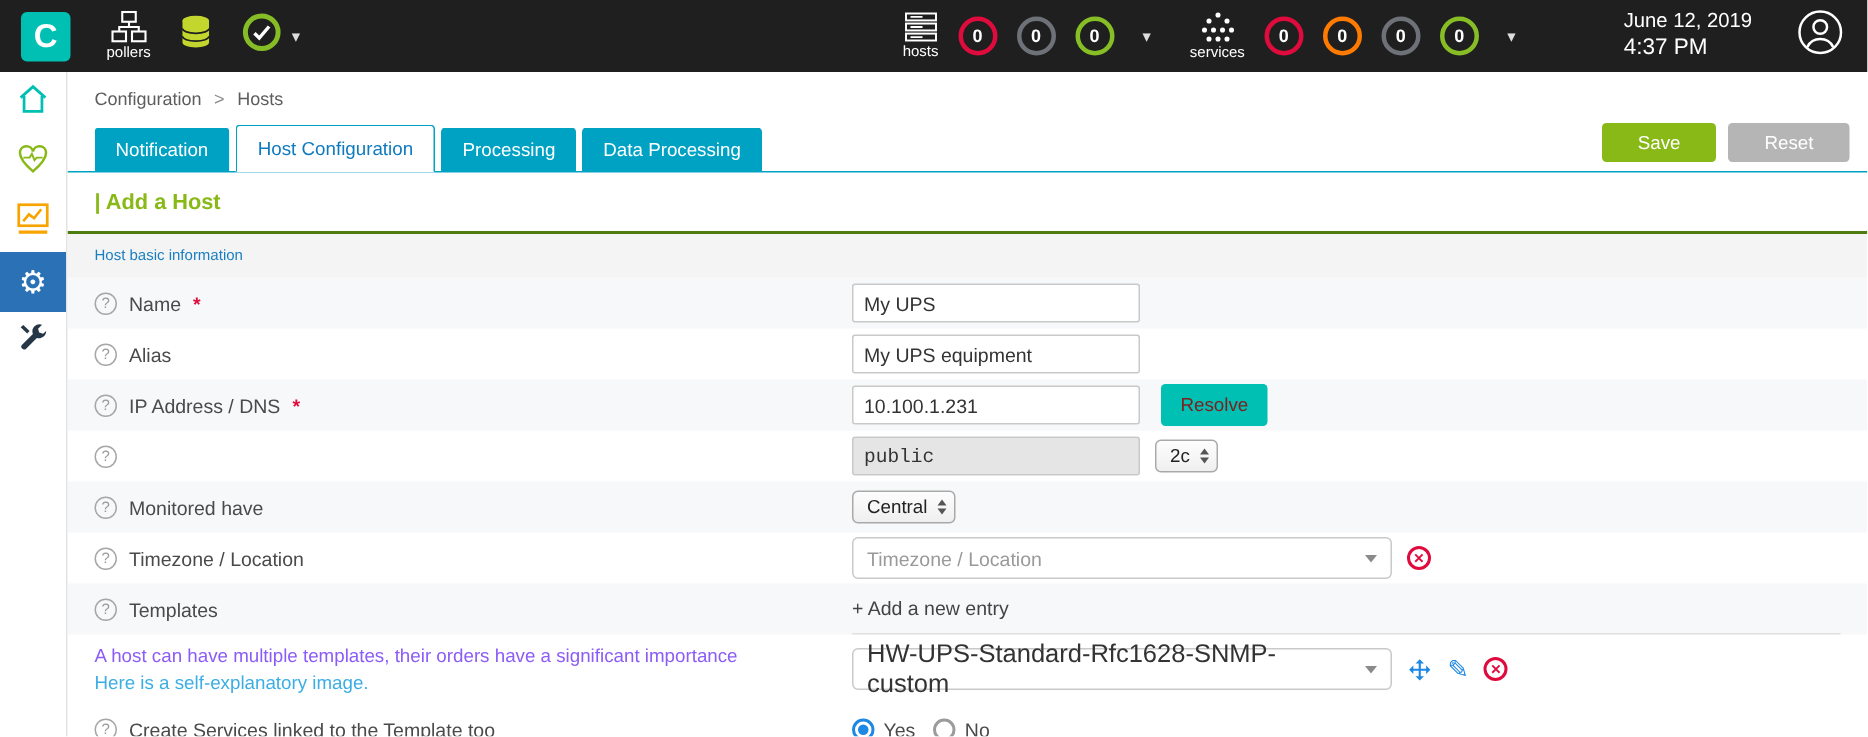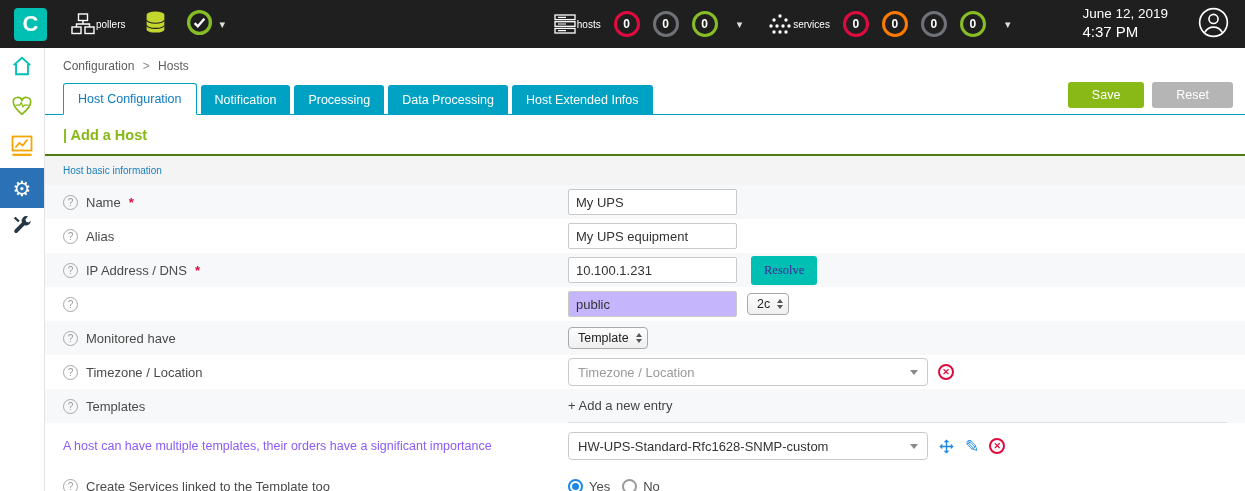--- a/index.html
+++ b/index.html
@@ -4,21 +4,21 @@
 <style>
   * { margin:0; padding:0; box-sizing:border-box; }
   html,body { width:1245px; height:491px; overflow:hidden; background:#fff;
     font-family:"Liberation Sans", sans-serif; color:#333; }
 
   
   .topbar { height:48px; background:#1f1f1f; display:flex; align-items:center; padding:0 10px; }
   .logo { width:33px; height:33px; background:#00bfb3; border-radius:4px; color:#fff;
     font-weight:bold; font-size:22px; display:flex; align-items:center; justify-content:center;
     margin:0 4px; cursor:pointer; }
-  .tb-group { display:flex; flex-direction:row; align-items:center; gap:1px; margin-left:20px; cursor:pointer; }
+  .tb-group { display:flex; flex-direction:column; align-items:center; gap:1px; margin-left:20px; cursor:pointer; }
   .tb-label { font-size:10px; color:#fff; }
   .tb-icon { display:flex; align-items:center; }
   .tb-plain { margin-left:18px; display:flex; align-items:center; cursor:pointer; }
   .chev { color:#fff; font-size:11px; margin-left:6px; opacity:.85; cursor:pointer; }
   .spacer { flex:1; }
   .counter-group { display:flex; align-items:center; gap:13px; margin-left:26px; }
   .badge { width:26px; height:26px; border-radius:50%; border:3px solid; display:flex;
     align-items:center; justify-content:center; color:#fff; font-size:12px; font-weight:bold;
     background:transparent; cursor:pointer; }
   .b-red    { border-color:#e00b3d; }
@@ -64,37 +64,37 @@
   
   .form-row { display:flex; align-items:center; min-height:34px; padding:0 18px; font-size:13px; }
   .form-row.alt { background:#f7f8f9; }
   .row-label { width:505px; flex-shrink:0; display:flex; align-items:center; gap:8px; }
   .row-value { flex:1; display:flex; align-items:center; gap:10px; }
   .lbl { color:#4a4a4a; }
   .req { color:#e00b3d; font-weight:bold; }
   .help-q { width:15px; height:15px; border-radius:50%; border:1px solid #a7a7a7; color:#9a9a9a;
     font-size:10px; display:inline-flex; align-items:center; justify-content:center; flex-shrink:0;
     cursor:pointer; }
-  .text-input { width:169px; height:26px; border:1px solid #c9c9c9; border-radius:2px;
+  .text-input { width:192px; height:26px; border:1px solid #c9c9c9; border-radius:2px;
     padding:0 7px; font-size:13px; font-family:inherit; color:#333; }
-  .text-input.tinted { background:#c4b5fd; }
-  .btn-resolve { background:#00bfb3; border:none; border-radius:3px; color:#4c1d95; font-size:12.5px;
-    padding:7px 13px; cursor:pointer; font-family:Liberation Serif, serif; margin-left:4px; }
+  .text-input.tinted { background:#e5e5e5;font-family:Liberation Mono, monospace; }
+  .btn-resolve { background:#00bfb3; border:none; border-radius:3px; color:#7f1d1d; font-size:12.5px;
+    padding:7px 13px; cursor:pointer; font-family:Liberation Sans, sans-serif; margin-left:4px; }
   .mini-select { display:inline-flex; align-items:center; border:1px solid #a9a9a9; border-radius:4px;
     background:linear-gradient(#fdfdfd,#efefef); padding:3px 5px 3px 9px; font-size:12.5px;
     color:#222; cursor:pointer; }
   .spin { display:inline-flex; flex-direction:column; gap:2px; margin-left:7px; }
   .spin i { display:block; width:0; height:0; border-left:3.5px solid transparent;
     border-right:3.5px solid transparent; }
   .spin .up { border-bottom:4px solid #555; }
   .spin .down { border-top:4px solid #555; }
   .select2 { position:relative; width:360px; height:28px; border:1px solid #c9c9c9; border-radius:4px;
     background:#fff; display:flex; align-items:center; padding:0 26px 0 9px; cursor:pointer; }
   .s2-placeholder { color:#9a9a9a; font-size:13px; }
-  .s2-value { color:#333; font-size:13px; }
+  .s2-value { color:#333; font-size:17px; }
   .s2-caret { position:absolute; right:9px; top:50%; margin-top:-2px; width:0; height:0;
     border-left:4.5px solid transparent; border-right:4.5px solid transparent; border-top:5px solid #8a8a8a; }
   .icon-clear { width:16px; height:16px; border-radius:50%; border:2px solid #e00b3d; color:#e00b3d;
     font-size:9px; font-weight:bold; display:inline-flex; align-items:center; justify-content:center;
     line-height:1; cursor:pointer; flex-shrink:0; }
   .icon-edit { color:#1e88e5; font-size:17px; cursor:pointer; line-height:1; }
   .icon-move { display:flex; cursor:pointer; }
   .add-entry { color:#444; cursor:pointer; }
   .row-templates .row-value { border-bottom:1px solid #e0e0e0; min-height:24px; align-self:stretch; }
   .row-help { align-items:center; min-height:46px; }
@@ -253,25 +253,24 @@
 
   <main class="main">
 
     <div class="breadcrumb">
       <a>Configuration</a>
       <span class="bc-sep">&gt;</span>
       <a>Hosts</a>
     </div>
 
     <div class="tabbar">
+      <div class="tab">Notification</div>
       <div class="tab active">Host Configuration</div>
-      <div class="tab">Notification</div>
       <div class="tab">Processing</div>
       <div class="tab">Data Processing</div>
-      <div class="tab">Host Extended Infos</div>
       <div class="tab-actions">
         <button class="btn btn-save">Save</button>
         <button class="btn btn-reset">Reset</button>
       </div>
     </div>
 
     <div class="page-title">| Add a Host</div>
 
     <div class="section-header">Host basic information</div>
 
@@ -324,21 +323,21 @@
       </div>
     </div>
 
     <div class="form-row alt">
       <div class="row-label">
         <span class="help-q">?</span>
         <span class="lbl">Monitored have</span>
       </div>
       <div class="row-value">
         <span class="mini-select">
-          <span>Template</span>
+          <span>Central</span>
           <span class="spin">
               <i class="up"></i>
               <i class="down"></i>
             </span>
         </span>
       </div>
     </div>
 
     <div class="form-row">
       <div class="row-label">
@@ -360,20 +359,21 @@
         <span class="lbl">Templates</span>
       </div>
       <div class="row-value">
         <span class="add-entry">+ Add a new entry</span>
       </div>
     </div>
 
     <div class="form-row row-help">
       <div class="help-block">
         <span class="help-text">A host can have multiple templates, their orders have a significant importance</span>
+        <span class="help-link">Here is a self-explanatory image.</span>
       </div>
       <div class="row-value">
         <div class="select2">
           <span class="s2-value">HW-UPS-Standard-Rfc1628-SNMP-custom</span>
           <span class="s2-caret"></span>
         </div>
         <span class="icon-move">
           <svg width="17" height="17" viewBox="0 0 24 24" fill="#1e88e5">
               <path d="M13 6h3L12 2 8 6h3v5H6V8l-4 4 4 4v-3h5v5H8l4 4 4-4h-3v-5h5v3l4-4-4-4v3h-5V6z"></path>
             </svg>

